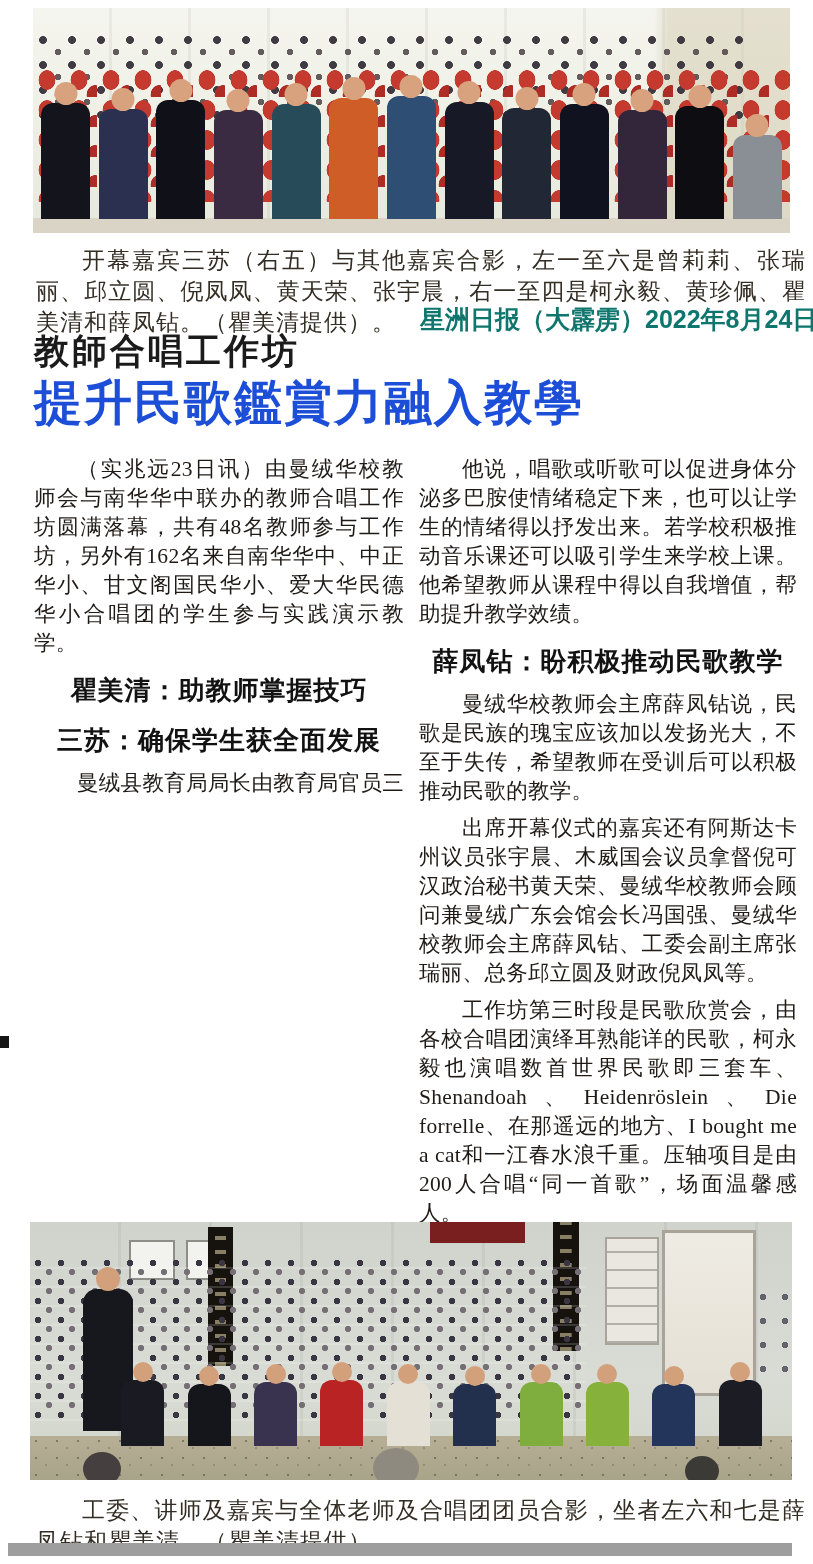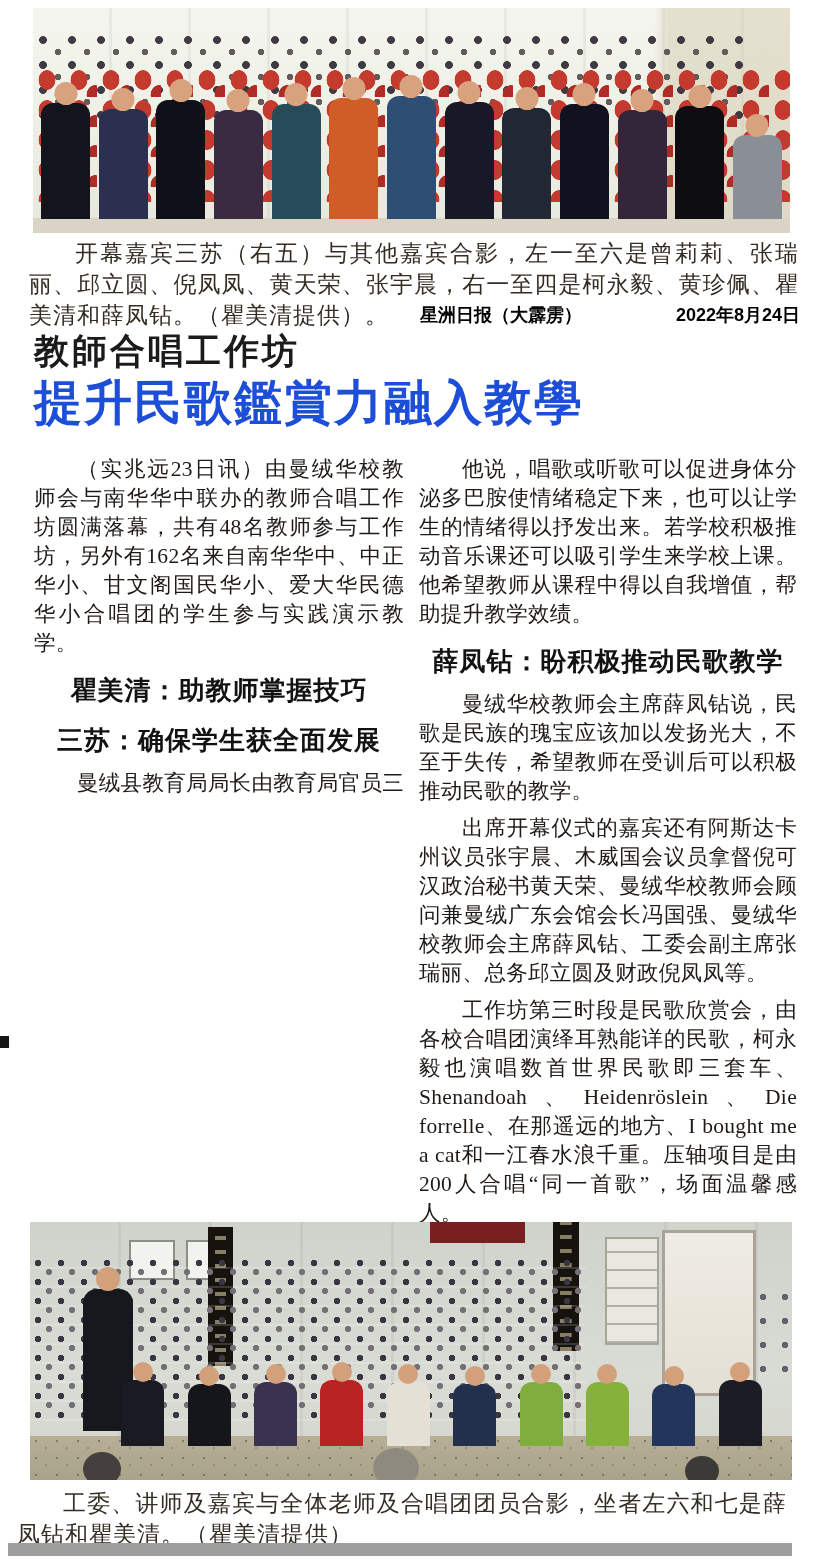--- a/index.html
+++ b/index.html
@@ -96,28 +96,28 @@
   .bp-stander{position:absolute;left:7%;bottom:19%;width:50px;height:142px;
       border-radius:14px 14px 0 0;background:#17181d;}
   .bp-stander::before{content:"";position:absolute;top:-22px;left:50%;transform:translateX(-50%);
       width:24px;height:24px;border-radius:50%;background:#d3a07c;}
   .bp-head{position:absolute;border-radius:50%;}
   .bp-head.h1{left:7%;bottom:-6px;width:38px;height:34px;background:#45403f;}
   .bp-head.h2{left:45%;bottom:-8px;width:46px;height:40px;background:#8f8a80;}
   .bp-head.h3{left:86%;bottom:-6px;width:34px;height:30px;background:#3b3a36;}
 
   
-  .caption{position:absolute;margin:1px;color:#332d24;font-size:23px;line-height:31px;
+  .caption{position:absolute;margin:8px;color:#332d24;font-size:23px;line-height:31px;
      text-align:justify;text-indent:2em;letter-spacing:1px;}
   .top-caption{left:28px;top:237px;width:770px;}
-  .bottom-caption{left:16px;top:1487px;width:770px;}
+  .bottom-caption{left:28px;top:1487px;width:770px;}
 
   .masthead{position:absolute;left:420px;top:303px;width:380px;display:flex;
      justify-content:space-between;font-family:"Liberation Sans","DejaVu Sans",sans-serif;
-     font-weight:700;font-size:18px;color:#000000;white-space:nowrap;text-align:center;}
+     font-weight:700;font-size:25px;color:#0f766e;white-space:nowrap;text-align:center;}
 
   .kicker{position:absolute;left:34px;top:328px;margin:0;
      font-family:"Liberation Sans","DejaVu Sans",sans-serif;
      font-weight:600;font-size:35px;letter-spacing:3px;color:#1b1b1b;}
   .headline{position:absolute;left:34px;top:371px;margin:0;
      font-family:"Liberation Sans","DejaVu Sans",sans-serif;
      font-weight:700;font-size:48px;letter-spacing:2px;color:#1f95ae;}
 
   .col{position:absolute;top:447px;}
   .col-left{left:34px;width:370px;}

